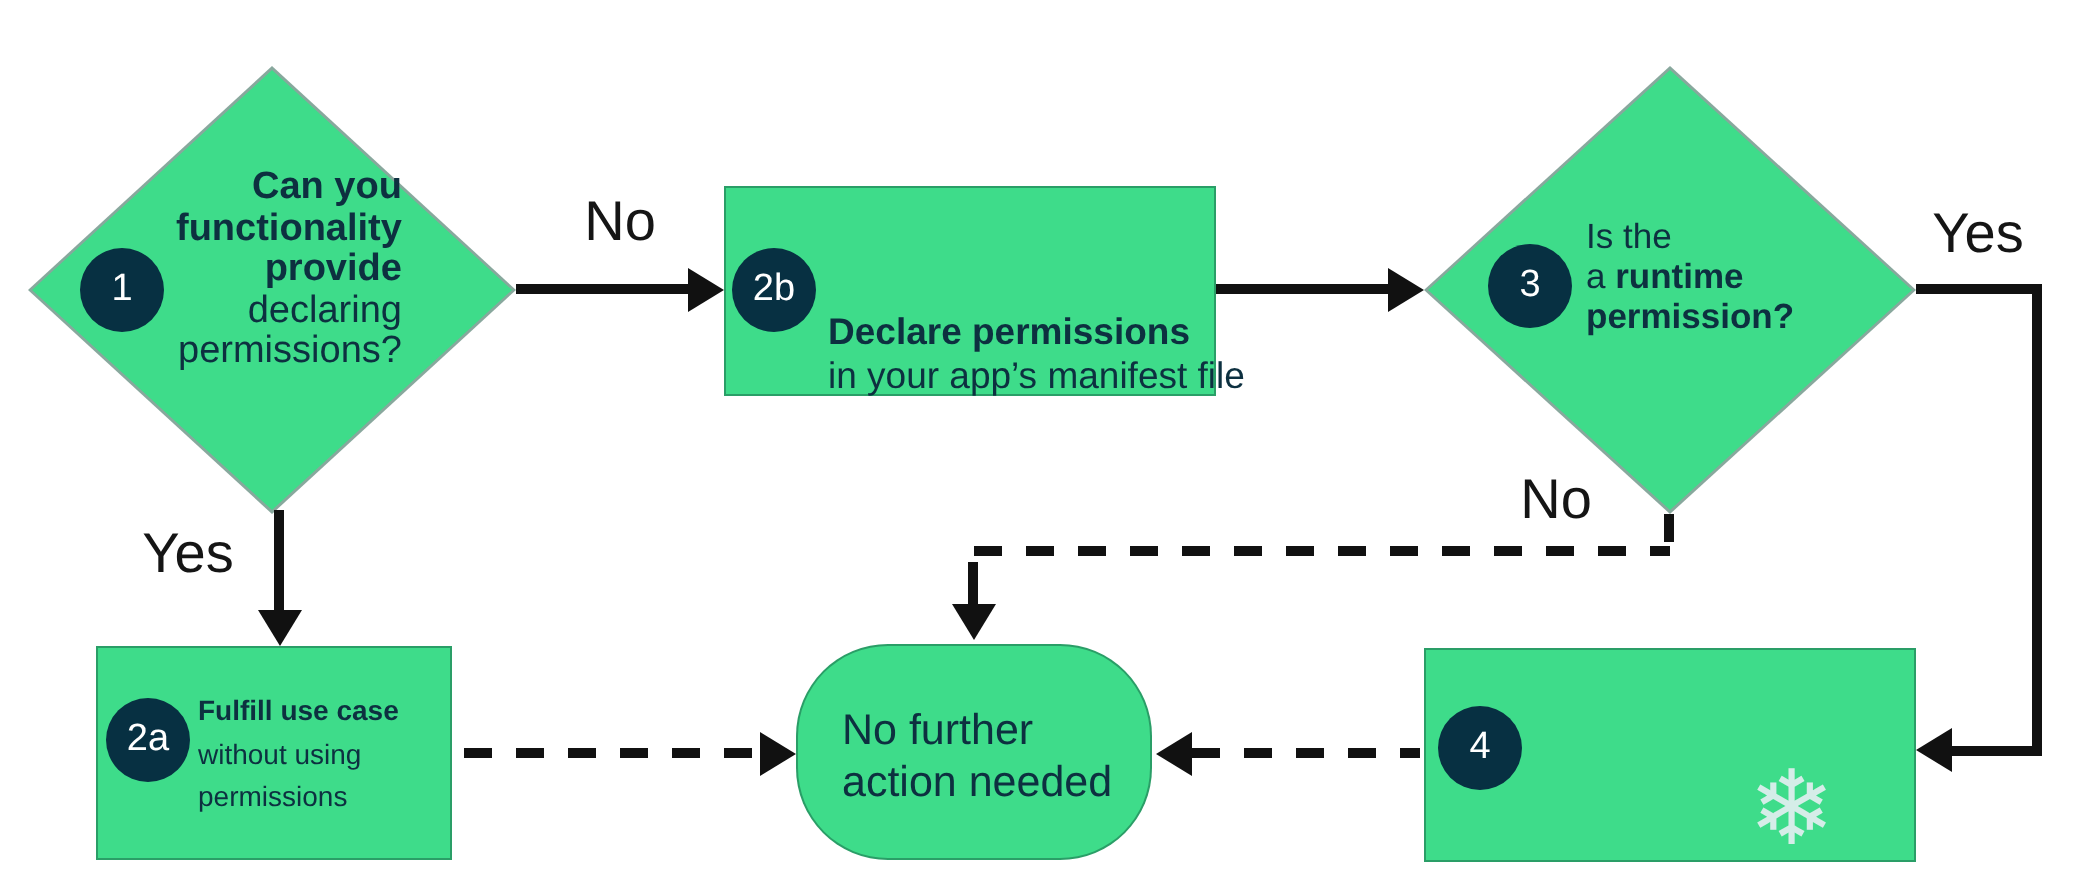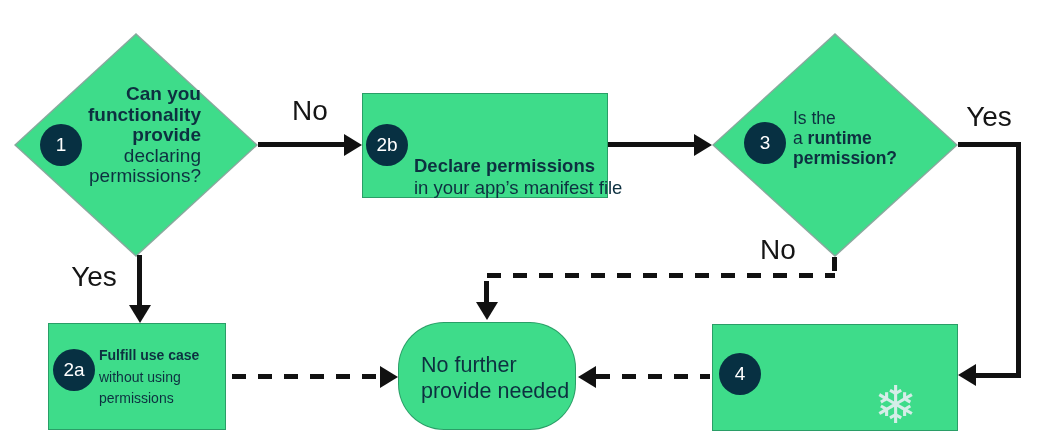--- a/index.html
+++ b/index.html
@@ -131,21 +131,21 @@
     <div>without using</div>
     <div>permissions</div>
   </div>
 
   <div class="dash-h" style="left:232px; top:374px; width:148px;"></div>
   <div class="arr arr-right" style="left:380px; top:366px;"></div>
 
   <div class="rect pill" style="left:398px; top:322px; width:178px; height:108px;"></div>
   <div class="txt t-done" style="left:421px; top:352px;">
     <div>No further</div>
-    <div>provide needed</div>
+    <div>action needed</div>
   </div>
 
   <div class="dash-h" style="left:596px; top:374px; width:114px;"></div>
   <div class="arr arr-left" style="left:578px; top:366px;"></div>
 
   <div class="rect" style="left:712px; top:324px; width:246px; height:107px;"></div>
   <div class="badge" style="left:719px; top:353px;">
     <span>4</span>
   </div>
 

